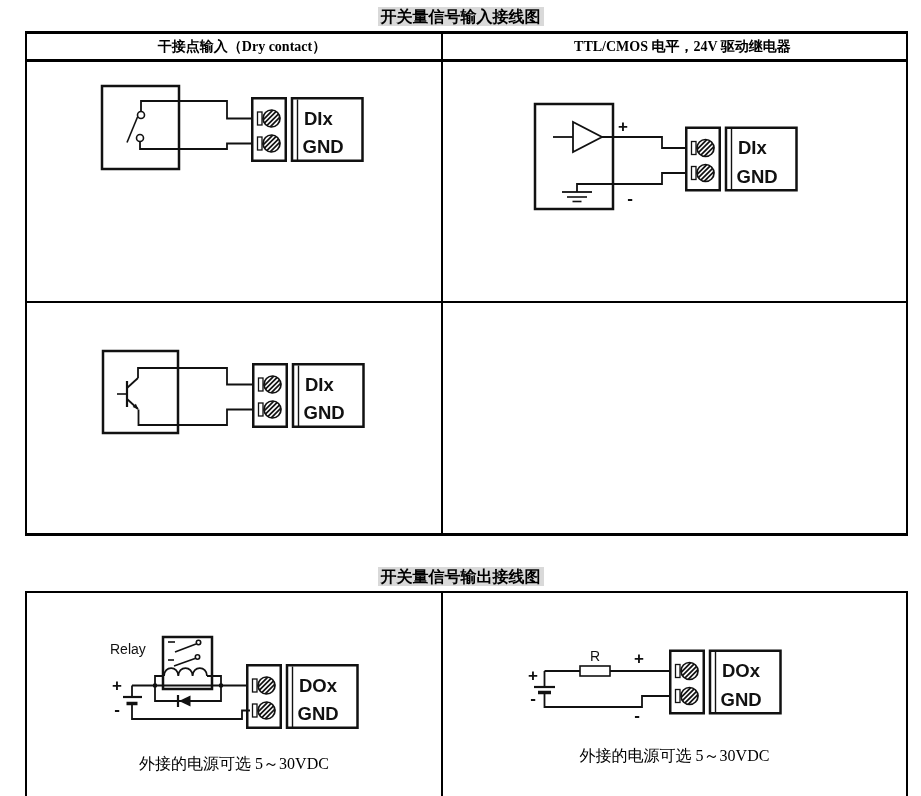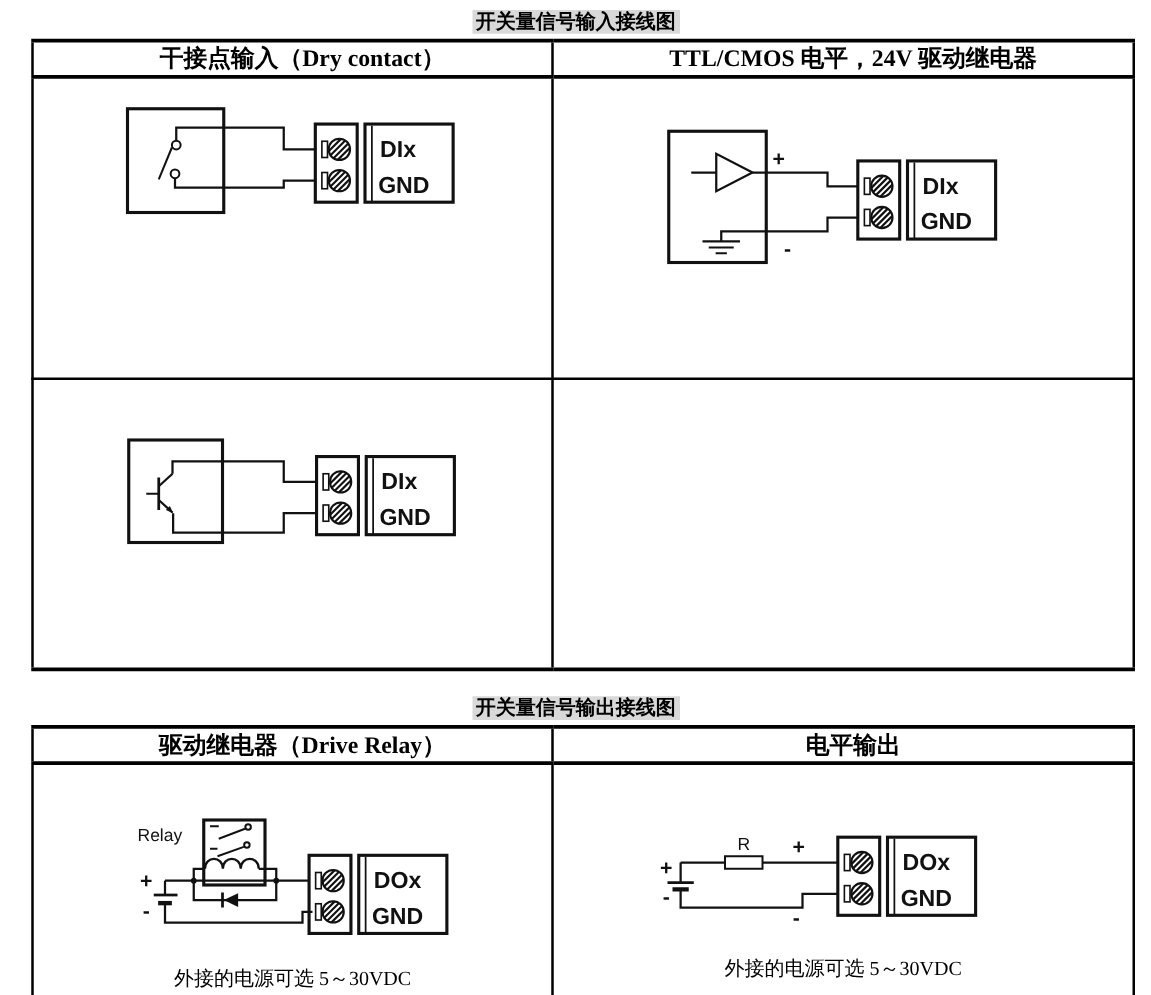--- a/index.html
+++ b/index.html
@@ -4,29 +4,29 @@
 <style>
   html,body { margin:0; padding:0; }
   body {
     width:921px; height:796px; background:#ffffff; color:#000;
     font-family:"Liberation Serif","DejaVu Serif",serif;
     overflow:hidden;
   }
   .tbl-title { text-align:center; font-size:16px; font-weight:bold; }
   .tbl-title span { background:#d9d9d9; padding:1px 3px; }
   #title1 { margin:7px 0 3px 0; }
-  #title2 { margin:19px 0 3px 0; }
+  #title2 { margin:31px 0 3px 0; }
 
   table.wiring { border-collapse:collapse; table-layout:fixed; width:881px; margin-left:25px; }
   .wiring td { border:2px solid #000; padding:0; }
   .wiring col.c1 { width:416px; }
   .wiring col.c2 { width:465px; }
   tr.hdr td {
     border-top-width:3px; border-bottom-width:3px;
-    font-weight:bold; font-size:19px; text-align:center;
+    font-weight:bold; font-size:14px; text-align:center;
     height:25px; vertical-align:middle;padding-left:16px;
   }
   tr.hdr2 td { border-top-width:3px; border-bottom-width:2px; }
   tr.body td { vertical-align:top; text-align:center; }
   .t1 tr.row1 td { height:207px; }
   .t1 tr.row2 td { height:185px; border-bottom-width:3px; }
   .t2 tr.body td { height:224px; border-bottom-width:3px; }
 
   td.pad-d1 { padding-top:22px; }
   td.pad-d2 { padding-top:32px; }
@@ -154,24 +154,20 @@
 <div class="tbl-title" id="title2">
   <span>开关量信号输出接线图</span>
 </div>
 
 <table class="wiring t2">
   <colgroup>
       <col class="c1">
       <col class="c2">
     </colgroup>
   <tbody>
-      <tr class="hdr">
-    <td>驱动继电器（Drive Relay）</td>
-    <td>电平输出</td>
-  </tr>
   <tr class="body">
     <td class="pad-d4">
       
       <svg class="d4" width="268" height="108" viewBox="0 0 268 108">
         <text class="small-label" x="10" y="25">Relay</text>
         <g>
           <rect class="box" x="63" y="8" width="49" height="52"></rect>
           <line class="thin" x1="68" y1="13" x2="75" y2="13"></line>
           <line class="thin" x1="75" y1="23" x2="96" y2="15"></line>
           <circle class="thin" cx="98.5" cy="13.5" r="2.2"></circle>

